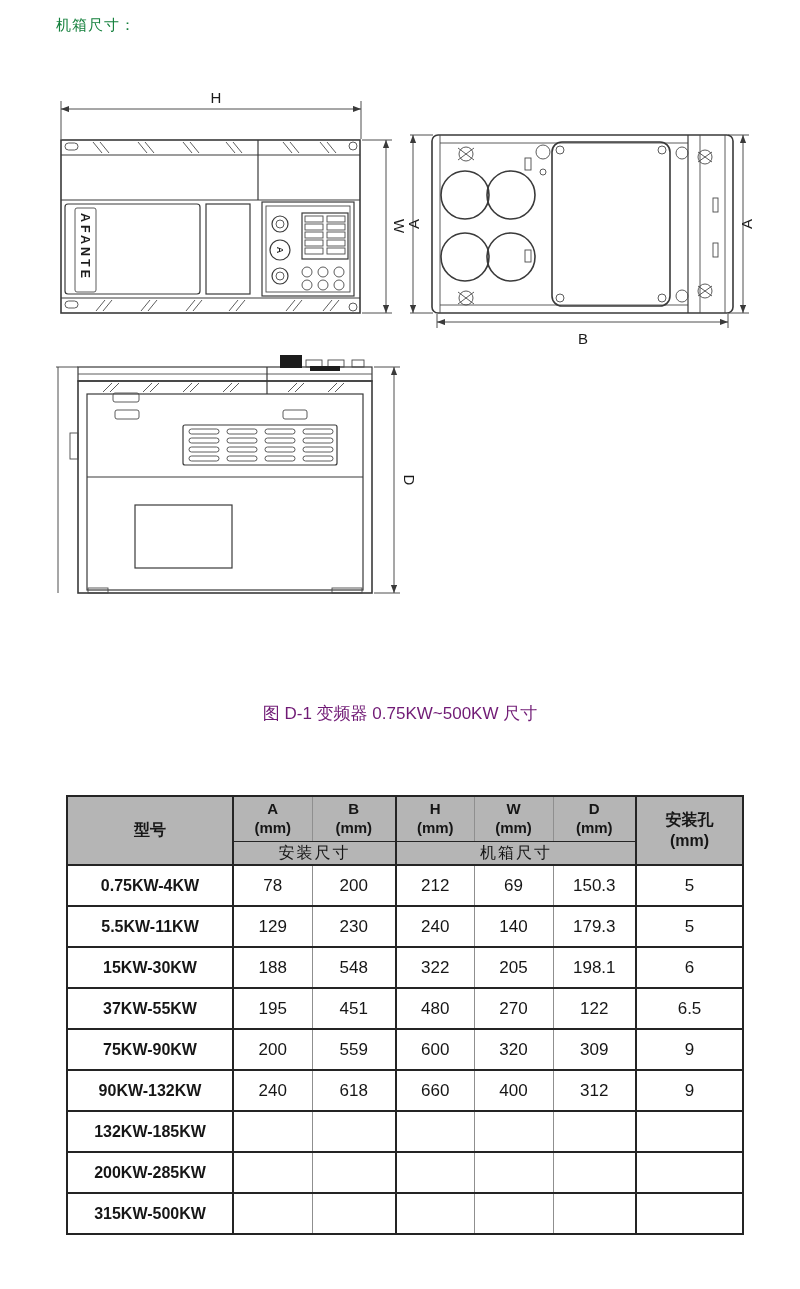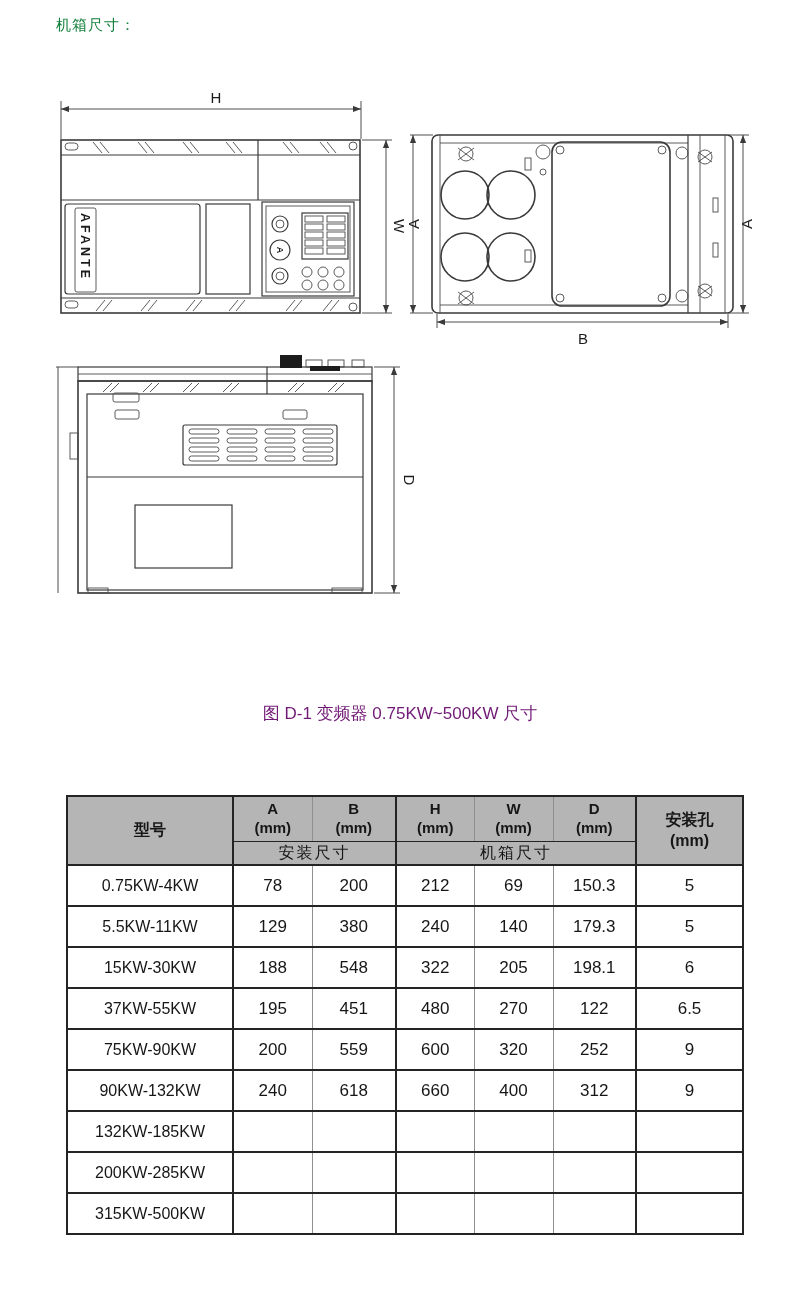--- a/index.html
+++ b/index.html
@@ -27,21 +27,21 @@
   .dim-table th{background:#b5b5b5;font-weight:600;font-size:16px;}
   .bl-thick{border-left:2px solid #242424;}
   .bl-thin{border-left:1px solid #8f8f8f;}
   .letter-row th{height:44px;border-bottom:1px solid #242424;}
   .letter{font-size:15px;font-weight:700;line-height:1.25;}
   .unit{font-size:15px;font-weight:700;line-height:1.25;}
   .group-row th{height:22px;border-top:1px solid #242424;font-size:16px;font-weight:500;letter-spacing:2px;}
   th.span2{border-bottom:2px solid #242424;}
   .hole-head{line-height:1.3;font-size:16px;font-weight:600;margin-top:17px;}
   .data-row{height:41px;}
-  .data-row .model{font-size:16px;font-weight:400;}
+  .data-row .model{font-size:16px;font-weight:700;}
   .data-row td{font-size:17px;font-weight:400;}
 </style>
 </head>
 <body>
 
 <div class="top-label">机箱尺寸：</div>
 
 <svg style="left:48px;top:82px" width="362" height="250" viewBox="0 0 362 250">
   <defs>
     <marker id="ahF" markerWidth="10" markerHeight="8" refX="9" refY="3.5" orient="auto-start-reverse">
@@ -337,21 +337,21 @@
       <td class="bl-thick">78</td>
       <td class="bl-thin">200</td>
       <td class="bl-thick">212</td>
       <td class="bl-thin">69</td>
       <td class="bl-thin">150.3</td>
       <td class="bl-thick">5</td>
     </tr>
     <tr class="data-row">
       <td class="model">5.5KW-11KW</td>
       <td class="bl-thick">129</td>
-      <td class="bl-thin">380</td>
+      <td class="bl-thin">230</td>
       <td class="bl-thick">240</td>
       <td class="bl-thin">140</td>
       <td class="bl-thin">179.3</td>
       <td class="bl-thick">5</td>
     </tr>
     <tr class="data-row">
       <td class="model">15KW-30KW</td>
       <td class="bl-thick">188</td>
       <td class="bl-thin">548</td>
       <td class="bl-thick">322</td>
@@ -367,21 +367,21 @@
       <td class="bl-thin">270</td>
       <td class="bl-thin">122</td>
       <td class="bl-thick">6.5</td>
     </tr>
     <tr class="data-row">
       <td class="model">75KW-90KW</td>
       <td class="bl-thick">200</td>
       <td class="bl-thin">559</td>
       <td class="bl-thick">600</td>
       <td class="bl-thin">320</td>
-      <td class="bl-thin">252</td>
+      <td class="bl-thin">309</td>
       <td class="bl-thick">9</td>
     </tr>
     <tr class="data-row">
       <td class="model">90KW-132KW</td>
       <td class="bl-thick">240</td>
       <td class="bl-thin">618</td>
       <td class="bl-thick">660</td>
       <td class="bl-thin">400</td>
       <td class="bl-thin">312</td>
       <td class="bl-thick">9</td>

